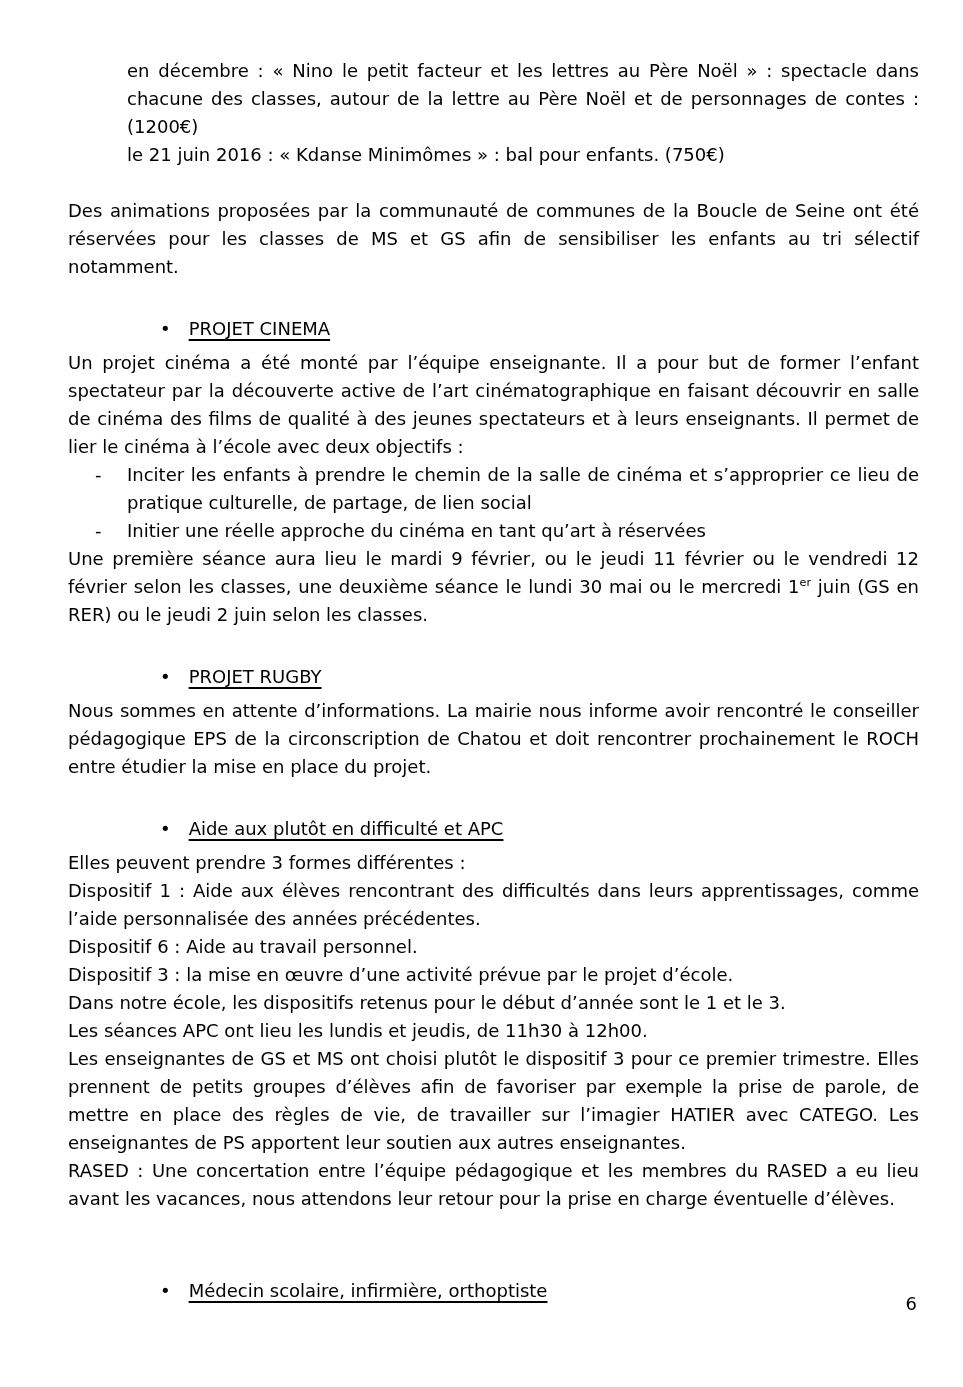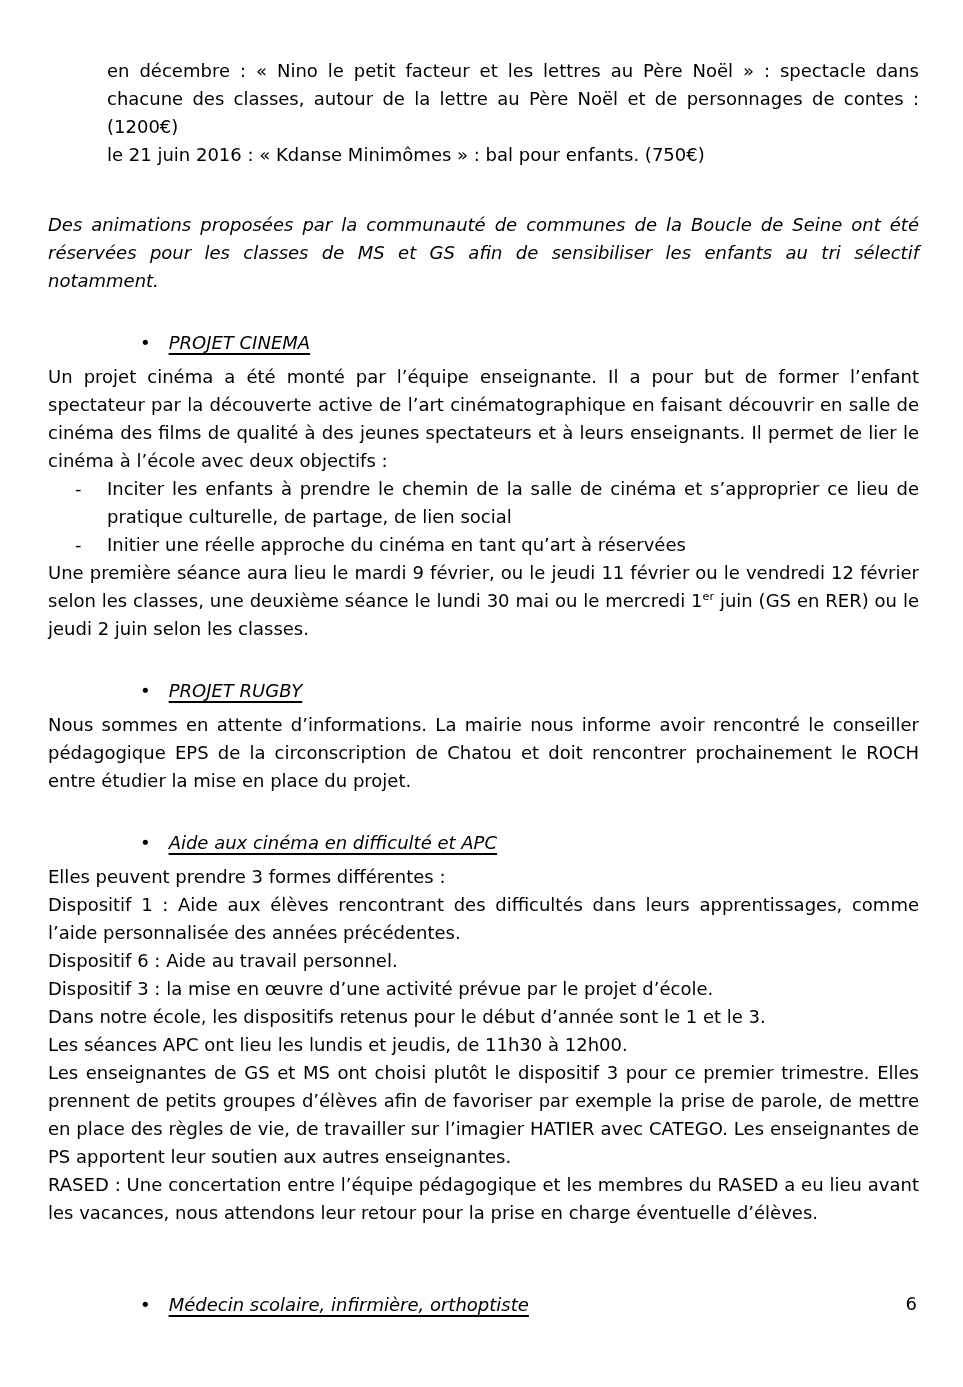--- a/index.html
+++ b/index.html
@@ -9,40 +9,39 @@
     height: 1387px;
     position: relative;
     overflow: hidden;
     font-family: "DejaVu Sans", sans-serif;
     color: #000000;
   }
   .page {
     position: relative;
     width: 963px;
     height: 1032px;
-    padding: 57px 44px 0 48px;
+    padding: 57px 44px 0 68px;
     font-size: 18px;
     line-height: 28px;
   }
   p, .dash-item, .heading { margin: 0; }
   .just { text-align: justify; }
   .indent-block { margin-left: 59px; }
-  .block { margin-top: 42px; font-style: italic; }
+  .block { margin-top: 28px; }
   .heading {
     margin-top: 34px;
     margin-bottom: 6px;
     margin-left: 92px;
   }
   .bullet {
     display: inline-block;
     margin-right: 18px;
     font-size: 18px;
   }
   .htext {
-    font-style: italic;
     text-decoration: underline;
     text-underline-offset: 4px;
     text-decoration-thickness: 1.6px;
   }
   .dash-item {
     position: relative;
     padding-left: 59px;
   }
   .dash {
     position: absolute;
@@ -90,21 +89,21 @@
   </div>
 
   <p class="just"><span>Une première séance aura lieu le mardi 9 février, ou le jeudi 11 février ou le vendredi 12 février selon les classes, une deuxième séance le lundi 30 mai ou le mercredi 1</span><sup>er</sup><span> juin (GS en RER) ou le jeudi 2 juin selon les classes.</span></p>
 
   <div class="heading">
     <span class="bullet">•</span><span class="htext">PROJET RUGBY</span>
   </div>
   <p class="just">Nous sommes en attente d’informations. La mairie nous informe avoir rencontré le conseiller pédagogique EPS de la circonscription de Chatou et doit rencontrer prochainement le ROCH entre étudier la mise en place du projet.</p>
 
   <div class="heading">
-    <span class="bullet">•</span><span class="htext">Aide aux cinéma en difficulté et APC</span>
+    <span class="bullet">•</span><span class="htext">Aide aux plutôt en difficulté et APC</span>
   </div>
   <p>Elles peuvent prendre 3 formes différentes :</p>
   <p class="just">Dispositif 1 : Aide aux élèves rencontrant des difficultés dans leurs apprentissages, comme l’aide personnalisée des années précédentes.</p>
   <p>Dispositif 6 : Aide au travail personnel.</p>
   <p>Dispositif 3 : la mise en œuvre d’une activité prévue par le projet d’école.</p>
   <p>Dans notre école, les dispositifs retenus pour le début d’année sont le 1 et le 3.</p>
   <p>Les séances APC ont lieu les lundis et jeudis, de 11h30 à 12h00.</p>
   <p class="just">Les enseignantes de GS et MS ont choisi plutôt le dispositif 3 pour ce premier trimestre. Elles prennent de petits groupes d’élèves afin de favoriser par exemple la prise de parole, de mettre en place des règles de vie, de travailler sur l’imagier HATIER avec CATEGO. Les enseignantes de PS apportent leur soutien aux autres enseignantes.</p>
 
   <p class="just mt-lg">RASED : Une concertation entre l’équipe pédagogique et les membres du RASED a eu lieu avant les vacances, nous attendons leur retour pour la prise en charge éventuelle d’élèves.</p>

